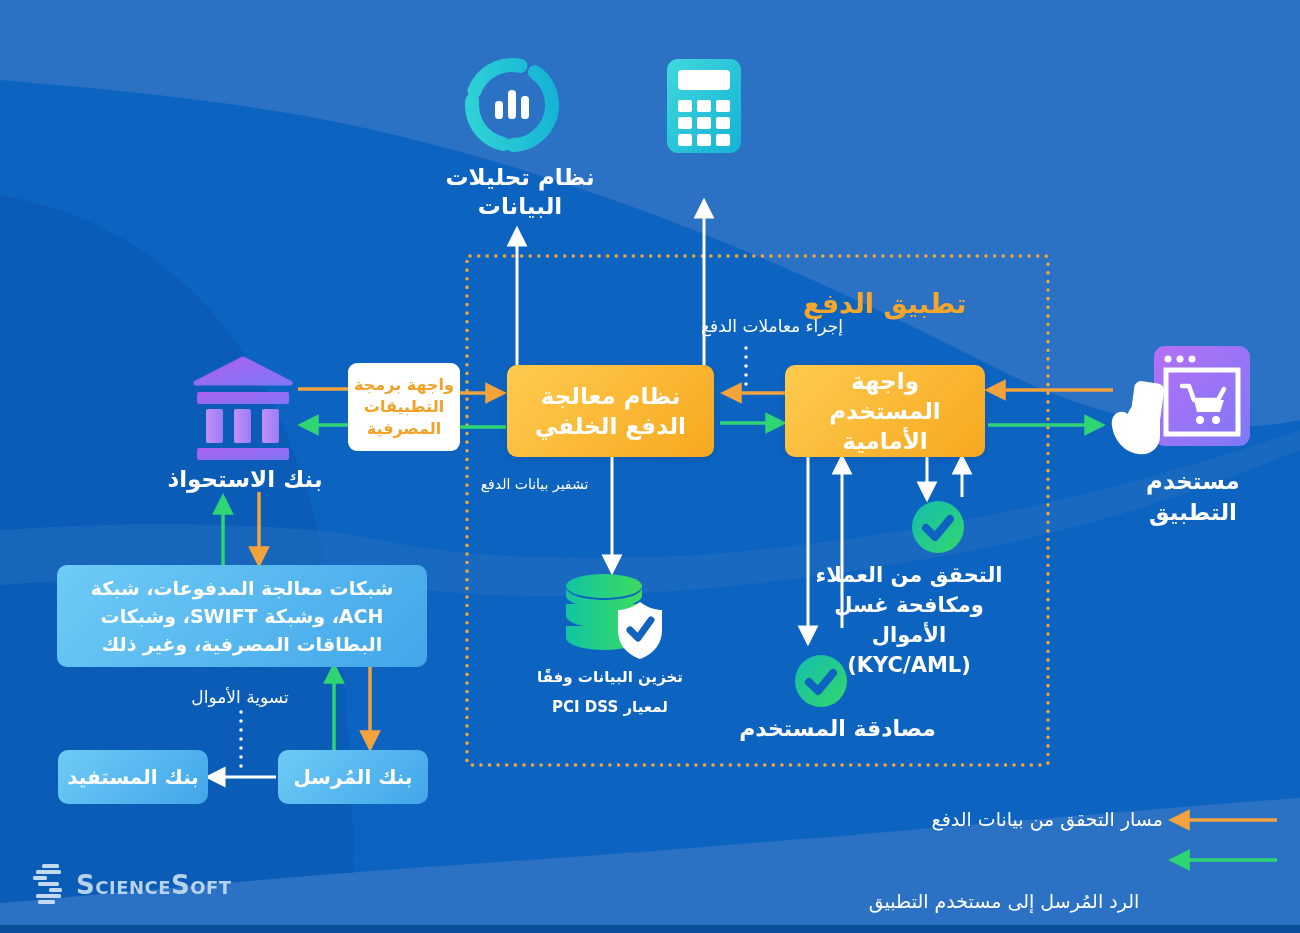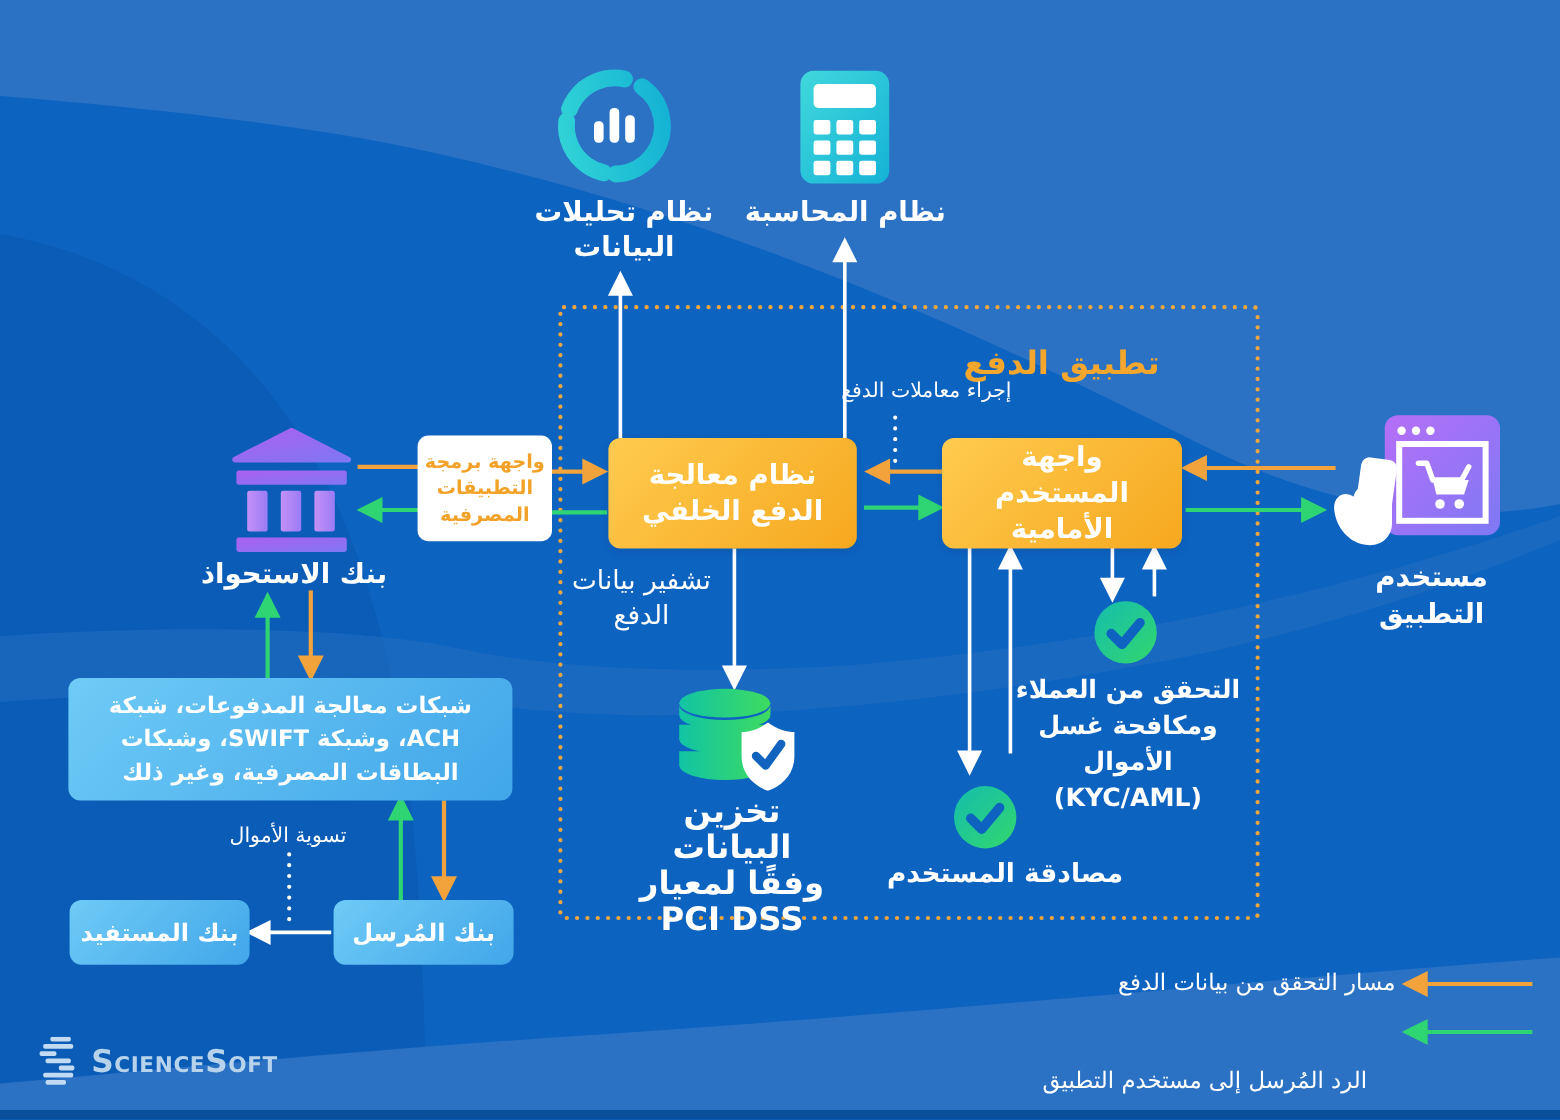--- a/index.html
+++ b/index.html
@@ -143,21 +143,20 @@
     <rect x="12" y="42" width="14" height="12" rx="2" fill="#fff"></rect>
       <rect x="31" y="42" width="14" height="12" rx="2" fill="#fff"></rect>
       <rect x="50" y="42" width="14" height="12" rx="2" fill="#fff"></rect>
     <rect x="12" y="59" width="14" height="12" rx="2" fill="#fff"></rect>
       <rect x="31" y="59" width="14" height="12" rx="2" fill="#fff"></rect>
       <rect x="50" y="59" width="14" height="12" rx="2" fill="#fff"></rect>
     <rect x="12" y="76" width="14" height="12" rx="2" fill="#fff"></rect>
       <rect x="31" y="76" width="14" height="12" rx="2" fill="#fff"></rect>
       <rect x="50" y="76" width="14" height="12" rx="2" fill="#fff"></rect>
   </svg>
-  <div class="lbl bold" style="left:612px;top:163px;width:185px;font-size:23px;line-height:29px;">نظام المحاسبة</div>
 
   <div class="app-title" style="left:803px;top:262px;width:190px;">تطبيق الدفع</div>
 
   <div class="lbl" style="left:692px;top:316px;width:160px;font-size:17px;white-space:nowrap;">إجراء معاملات الدفع</div>
 
   <div class="node-orange" style="left:507px;top:365px;width:207px;height:92px;padding:0 16px;box-sizing:border-box;">
     <span>نظام معالجة الدفع الخلفي</span>
   </div>
   <div class="node-orange" style="left:785px;top:365px;width:200px;height:92px;padding:0 18px;box-sizing:border-box;">
     <span>واجهة المستخدم الأمامية</span>
@@ -180,21 +179,21 @@
     </defs>
     <path d="M52,3 L99,27 L5,27 Z" fill="url(#purpA)" stroke="url(#purpA)" stroke-width="5" stroke-linejoin="round"></path>
     <rect x="6" y="36" width="92" height="12" rx="2" fill="url(#purpA)"></rect>
     <rect x="15" y="53" width="17" height="34" rx="2" fill="url(#purpB)"></rect>
     <rect x="43" y="53" width="17" height="34" rx="2" fill="url(#purpB)"></rect>
     <rect x="71" y="53" width="17" height="34" rx="2" fill="url(#purpB)"></rect>
     <rect x="6" y="92" width="92" height="12" rx="2" fill="url(#purpA)"></rect>
   </svg>
   <div class="lbl bold" style="left:155px;top:466px;width:180px;font-size:23px;white-space:nowrap;">بنك الاستحواذ</div>
 
-  <div class="lbl" style="left:472px;top:470px;width:125px;font-size:22px;line-height:29px;">تشفير بيانات الدفع</div>
+  <div class="lbl" style="left:472px;top:470px;width:125px;font-size:14px;line-height:29px;">تشفير بيانات الدفع</div>
 
   <div class="node-blue" style="left:57px;top:565px;width:370px;height:102px;padding:0 16px;box-sizing:border-box;font-size:19px;line-height:28px;">
     <span>شبكات معالجة المدفوعات، شبكة ACH، وشبكة SWIFT، وشبكات البطاقات المصرفية، وغير ذلك</span>
   </div>
 
   <div class="lbl" style="left:165px;top:687px;width:150px;font-size:17px;white-space:nowrap;">تسوية الأموال</div>
 
   <div class="node-blue" style="left:58px;top:750px;width:150px;height:54px;font-size:20px;">
     <span>بنك المستفيد</span>
   </div>
@@ -209,33 +208,33 @@
           <stop offset="1" stop-color="#3EDB5F"></stop>
         </linearGradient>
       </defs>
     <ellipse cx="48" cy="14" rx="38" ry="12" fill="url(#dbG)"></ellipse>
     <path d="M10,16 v8 a38,12 0 0 0 76,0 v-8 a38,12 0 0 1 -76,0 Z" fill="url(#dbG)"></path>
     <path d="M10,32 v12 a38,12 0 0 0 76,0 v-12" fill="url(#dbG)"></path>
     <path d="M10,54 v12 a38,12 0 0 0 76,0 v-12" fill="url(#dbG)"></path>
     <path d="M84,30 C76,36 68,38 62,38 V58 C62,74 73,83 84,87 C95,83 106,74 106,58 V38 C100,38 92,36 84,30 Z" fill="#FFFFFF"></path>
     <polyline points="74,58 82,66 95,48" fill="none" stroke="#1263BE" stroke-width="7" stroke-linecap="round" stroke-linejoin="round"></polyline>
   </svg>
-  <div class="lbl bold" style="left:532px;top:662px;width:156px;font-size:27px;line-height:30px;">تخزين البيانات وفقًا لمعيار PCI DSS</div>
+  <div class="lbl bold" style="left:532px;top:662px;width:156px;font-size:15px;line-height:30px;">تخزين البيانات وفقًا لمعيار PCI DSS</div>
 
   <svg class="abs" style="left:911px;top:500px" width="54" height="54" viewBox="0 0 54 54">
     <defs>
         <linearGradient id="chkA" x1="0" y1="0" x2="1" y2="1">
       <stop offset="0" stop-color="#14BDAE"></stop>
           <stop offset="1" stop-color="#33D76C"></stop>
         </linearGradient>
       </defs>
     <circle cx="27" cy="27" r="26" fill="url(#chkA)"></circle>
     <polyline points="15,28 24,37 39,19" fill="none" stroke="#0E63C0" stroke-width="8" stroke-linecap="round" stroke-linejoin="round"></polyline>
   </svg>
-  <div class="lbl bold" style="left:845px;top:560px;width:190px;font-size:21px;line-height:30px;">التحقق من العملاء ومكافحة غسل الأموال (KYC/AML)</div>
+  <div class="lbl bold" style="left:814px;top:560px;width:190px;font-size:21px;line-height:30px;">التحقق من العملاء ومكافحة غسل الأموال (KYC/AML)</div>
 
   <svg class="abs" style="left:794px;top:654px" width="54" height="54" viewBox="0 0 54 54">
     <defs>
         <linearGradient id="chkB" x1="0" y1="0" x2="1" y2="1">
       <stop offset="0" stop-color="#14BDAE"></stop>
           <stop offset="1" stop-color="#33D76C"></stop>
         </linearGradient>
       </defs>
     <circle cx="27" cy="27" r="26" fill="url(#chkB)"></circle>
     <polyline points="15,28 24,37 39,19" fill="none" stroke="#0E63C0" stroke-width="8" stroke-linecap="round" stroke-linejoin="round"></polyline>

